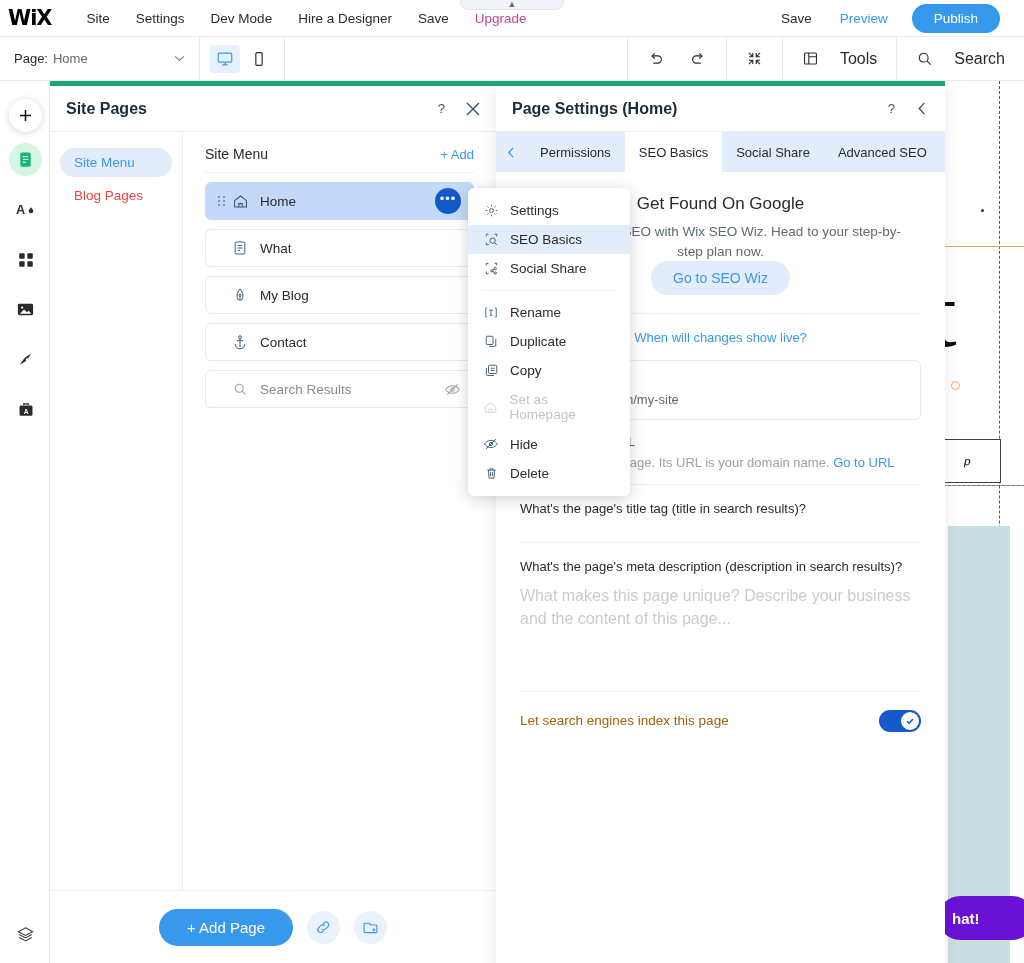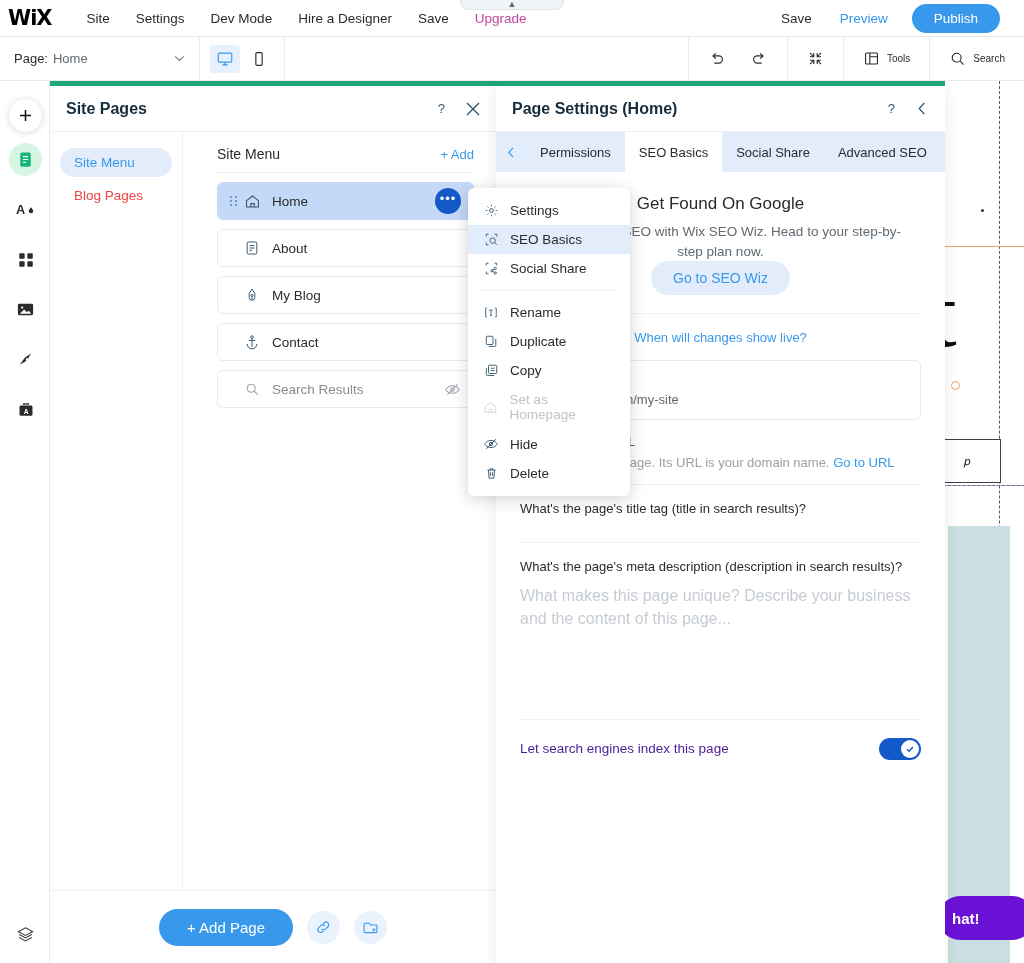--- a/index.html
+++ b/index.html
@@ -58,22 +58,22 @@
   .page-select .lbl { color: #2b2b2b; }
   .page-select .val { color: #5f6a72; margin-left: 5px; }
   .page-select .caret { margin-left: auto; margin-right: 14px; color: #7a8189; font-size: 11px; }
   .viewmode { display: flex; align-items: center; gap: 4px; padding: 0 10px; border-right: 1px solid #e8eaed; }
   .vm-btn { width: 30px; height: 28px; display: flex; align-items: center; justify-content: center;
             border-radius: 4px; cursor: pointer; }
   .vm-btn.active { background: #e7f0fe; }
   .toolbar-spacer { flex: 1; border-right: 1px solid #e8eaed; }
   .tb-group { display: flex; align-items: center; border-right: 1px solid #e8eaed; padding: 0 10px; gap: 6px; }
   .tb-group:last-child { border-right: none; }
-  .tb-btn { display: flex; align-items: center; gap: 7px; padding: 5px 9px; cursor: pointer;
-            font-size: 10px; color: #2b2b2b; border-radius: 4px; }
+  .tb-btn { display: flex; align-items: center; gap: 21px; padding: 5px 9px; cursor: pointer;
+            font-size: 16px; color: #2b2b2b; border-radius: 4px; }
 
   
   .rail {
     position: absolute; left: 0; top: 81px; width: 50px; height: 882px;
     background: #fff; border-right: 1px solid #e8eaed; z-index: 30;
   }
   .rail-add {
     position: absolute; left: 9px; top: 18px; width: 33px; height: 33px; border-radius: 50%;
     background: #fff; box-shadow: 0 1px 7px rgba(0,0,0,.16);
     display: flex; align-items: center; justify-content: center; cursor: pointer;
@@ -121,21 +121,21 @@
     box-shadow: 0 2px 14px rgba(0,0,0,.09);
     display: flex; flex-direction: column;
   }
   .panel-head {
     height: 46px; display: flex; align-items: center; padding: 0 16px;
     border-bottom: 1px solid #eef0f2; flex-shrink: 0;
   }
   .panel-title { font-size: 16px; font-weight: 700; color: #162d3d; }
   .panel-head-actions { margin-left: auto; display: flex; align-items: center; gap: 16px; }
   .icon-btn { cursor: pointer; color: #32536a; display: flex; align-items: center; justify-content: center; }
-  .pages-body { flex: 1; display: flex; min-height: 0; gap: 12px; }
+  .pages-body { flex: 1; display: flex; min-height: 0; }
   .pages-nav {
     width: 133px; border-right: 1px solid #eef0f2; padding-top: 16px; flex-shrink: 0;
   }
   .nav-item {
     margin: 0 10px 4px 10px; padding: 7px 14px; border-radius: 16px;
     font-size: 13.5px; color: #ef4444; cursor: pointer;
   }
   .nav-item.active { background: #e3ecfb; color: #3899ec; }
   .pages-main { flex: 1; padding: 14px 22px 0 22px; min-width: 0; position: relative; }
   .pages-main-head { display: flex; align-items: center; padding-bottom: 10px; border-bottom: 1px solid #eef0f2; }
@@ -203,21 +203,21 @@
   .url-title { font-size: 14px; font-weight: 700; color: #2b2b2b; }
   .url-sub { font-size: 13px; color: #5f6a72; margin-top: 3px; }
   .homepage-row { display: flex; align-items: center; gap: 7px; padding-top: 14px; color: #5f6a72; }
   .homepage-row .txt { font-size: 13px; color: #5f6a72; }
   .homepage-note { font-size: 13px; color: #9aa1a8; padding: 6px 0 14px; }
   .field-block { padding: 16px 0; }
   .field-q { font-size: 13px; color: #2b2b2b; margin-bottom: 10px; }
   .field-val { font-size: 16px; color: #2b2b2b; }
   .field-placeholder { font-size: 16px; color: #c6ccd2; line-height: 1.45; }
   .toggle-row { display: flex; align-items: center; padding: 18px 0; }
-  .toggle-label { font-size: 13.5px; color: #4c1d95; }
+  .toggle-label { font-size: 13.5px; color: #a16207; }
   .toggle {
     margin-left: auto; width: 42px; height: 22px; border-radius: 11px; background: #1459c8;
     position: relative; cursor: pointer;
   }
   .toggle .knob {
     position: absolute; right: 2px; top: 2px; width: 18px; height: 18px; border-radius: 50%;
     background: #fff; display: flex; align-items: center; justify-content: center;
   }
 
   
@@ -314,21 +314,21 @@
           </span>
         </div>
 
         <div class="page-row">
           <span class="pg-icon" style="margin-left:14px;">
             <svg width="16" height="16" viewBox="0 0 20 20" fill="none" stroke="#32536a" stroke-width="1.2">
                 <rect x="4" y="2.5" width="12" height="15" rx="1.5"></rect>
                 <path d="M7 7h6M7 10h6M7 13h3"></path>
               </svg>
           </span>
-          <span class="pg-label">About</span>
+          <span class="pg-label">What</span>
         </div>
 
         <div class="page-row">
           <span class="pg-icon" style="margin-left:14px;">
             <svg width="16" height="16" viewBox="0 0 20 20" fill="none" stroke="#32536a" stroke-width="1.2">
                 <path d="M10 2.5 L13.5 8 v5 a3.5 3.5 0 0 1-7 0 V8 Z"></path>
                 <circle cx="10" cy="10.5" r="1.3"></circle>
                 <path d="M10 12v4"></path>
               </svg>
           </span>
@@ -444,21 +444,21 @@
         <span>This is your homepage. Its URL is your domain name.</span>
         <span class="blue-link">Go to URL</span>
       </div>
       <div class="hr"></div>
 
       <div class="field-block">
         <div class="field-q">What's the page's title tag (title in search results)?</div>
       </div>
       <div class="hr"></div>
 
-      <div class="field-block" style="padding-bottom:88px;">
+      <div class="field-block" style="padding-bottom:60px;">
         <div class="field-q">What's the page's meta description (description in search results)?</div>
         <div class="field-placeholder">What makes this page unique? Describe your business and the content of this page...</div>
       </div>
       <div class="hr"></div>
 
       <div class="toggle-row">
         <span class="toggle-label">Let search engines index this page</span>
         <span class="toggle">
           <span class="knob">
             <svg width="10" height="10" viewBox="0 0 12 12" fill="none" stroke="#1459c8" stroke-width="1.8">

